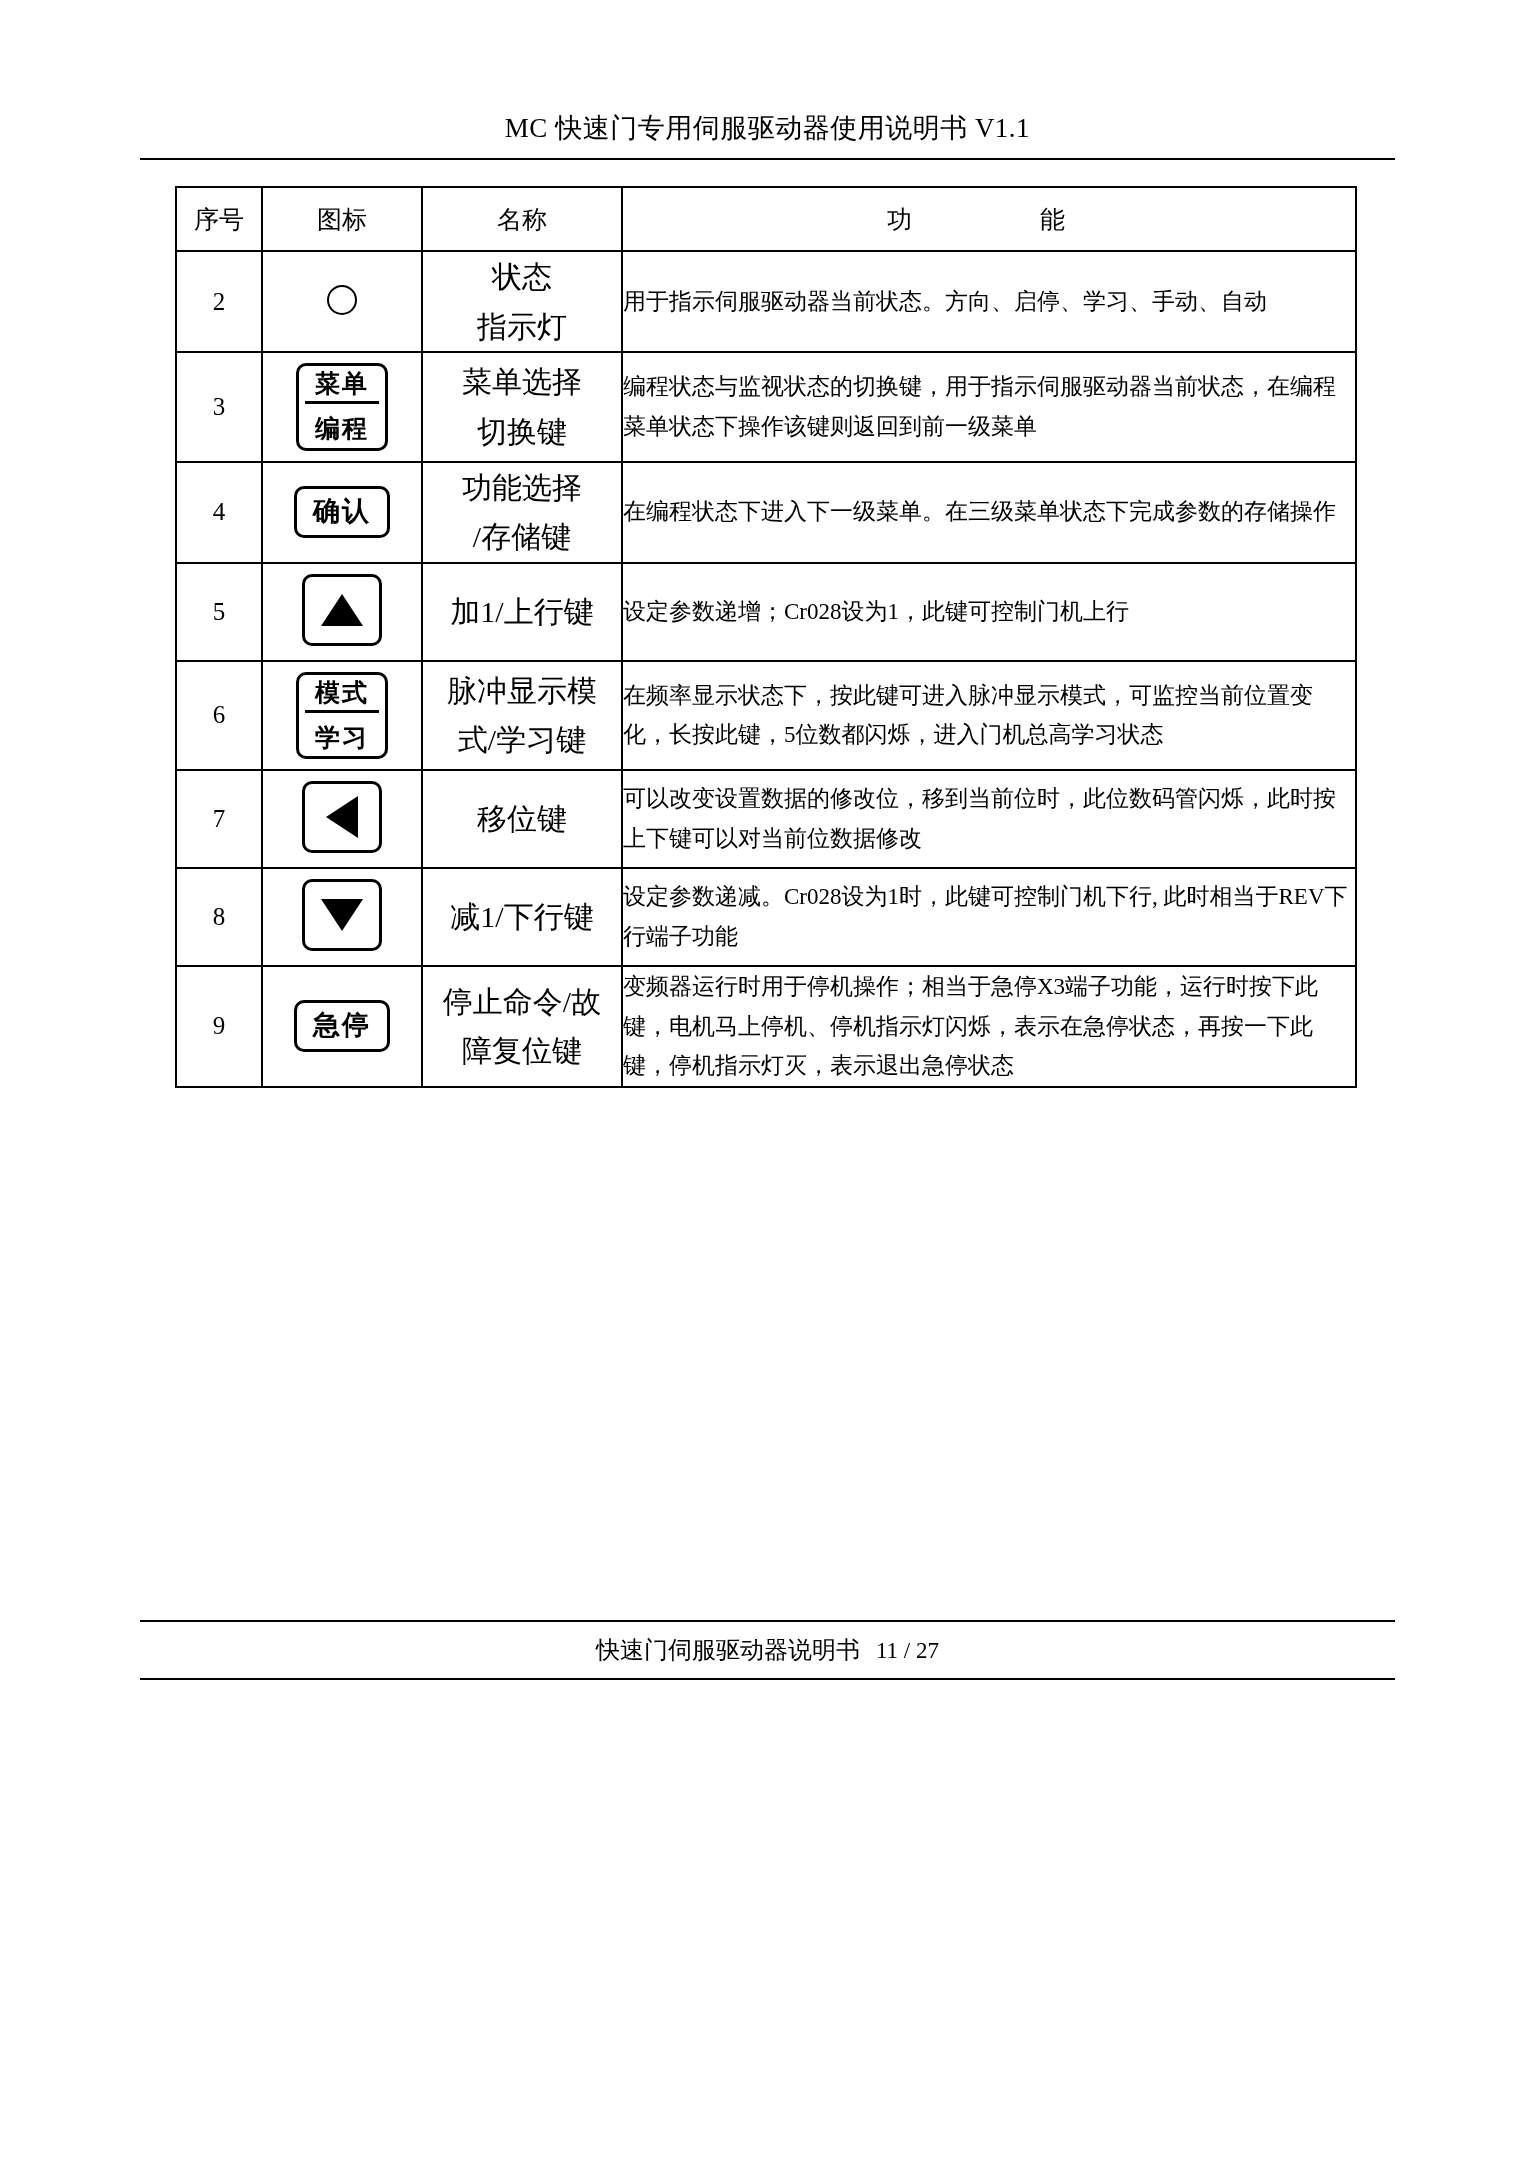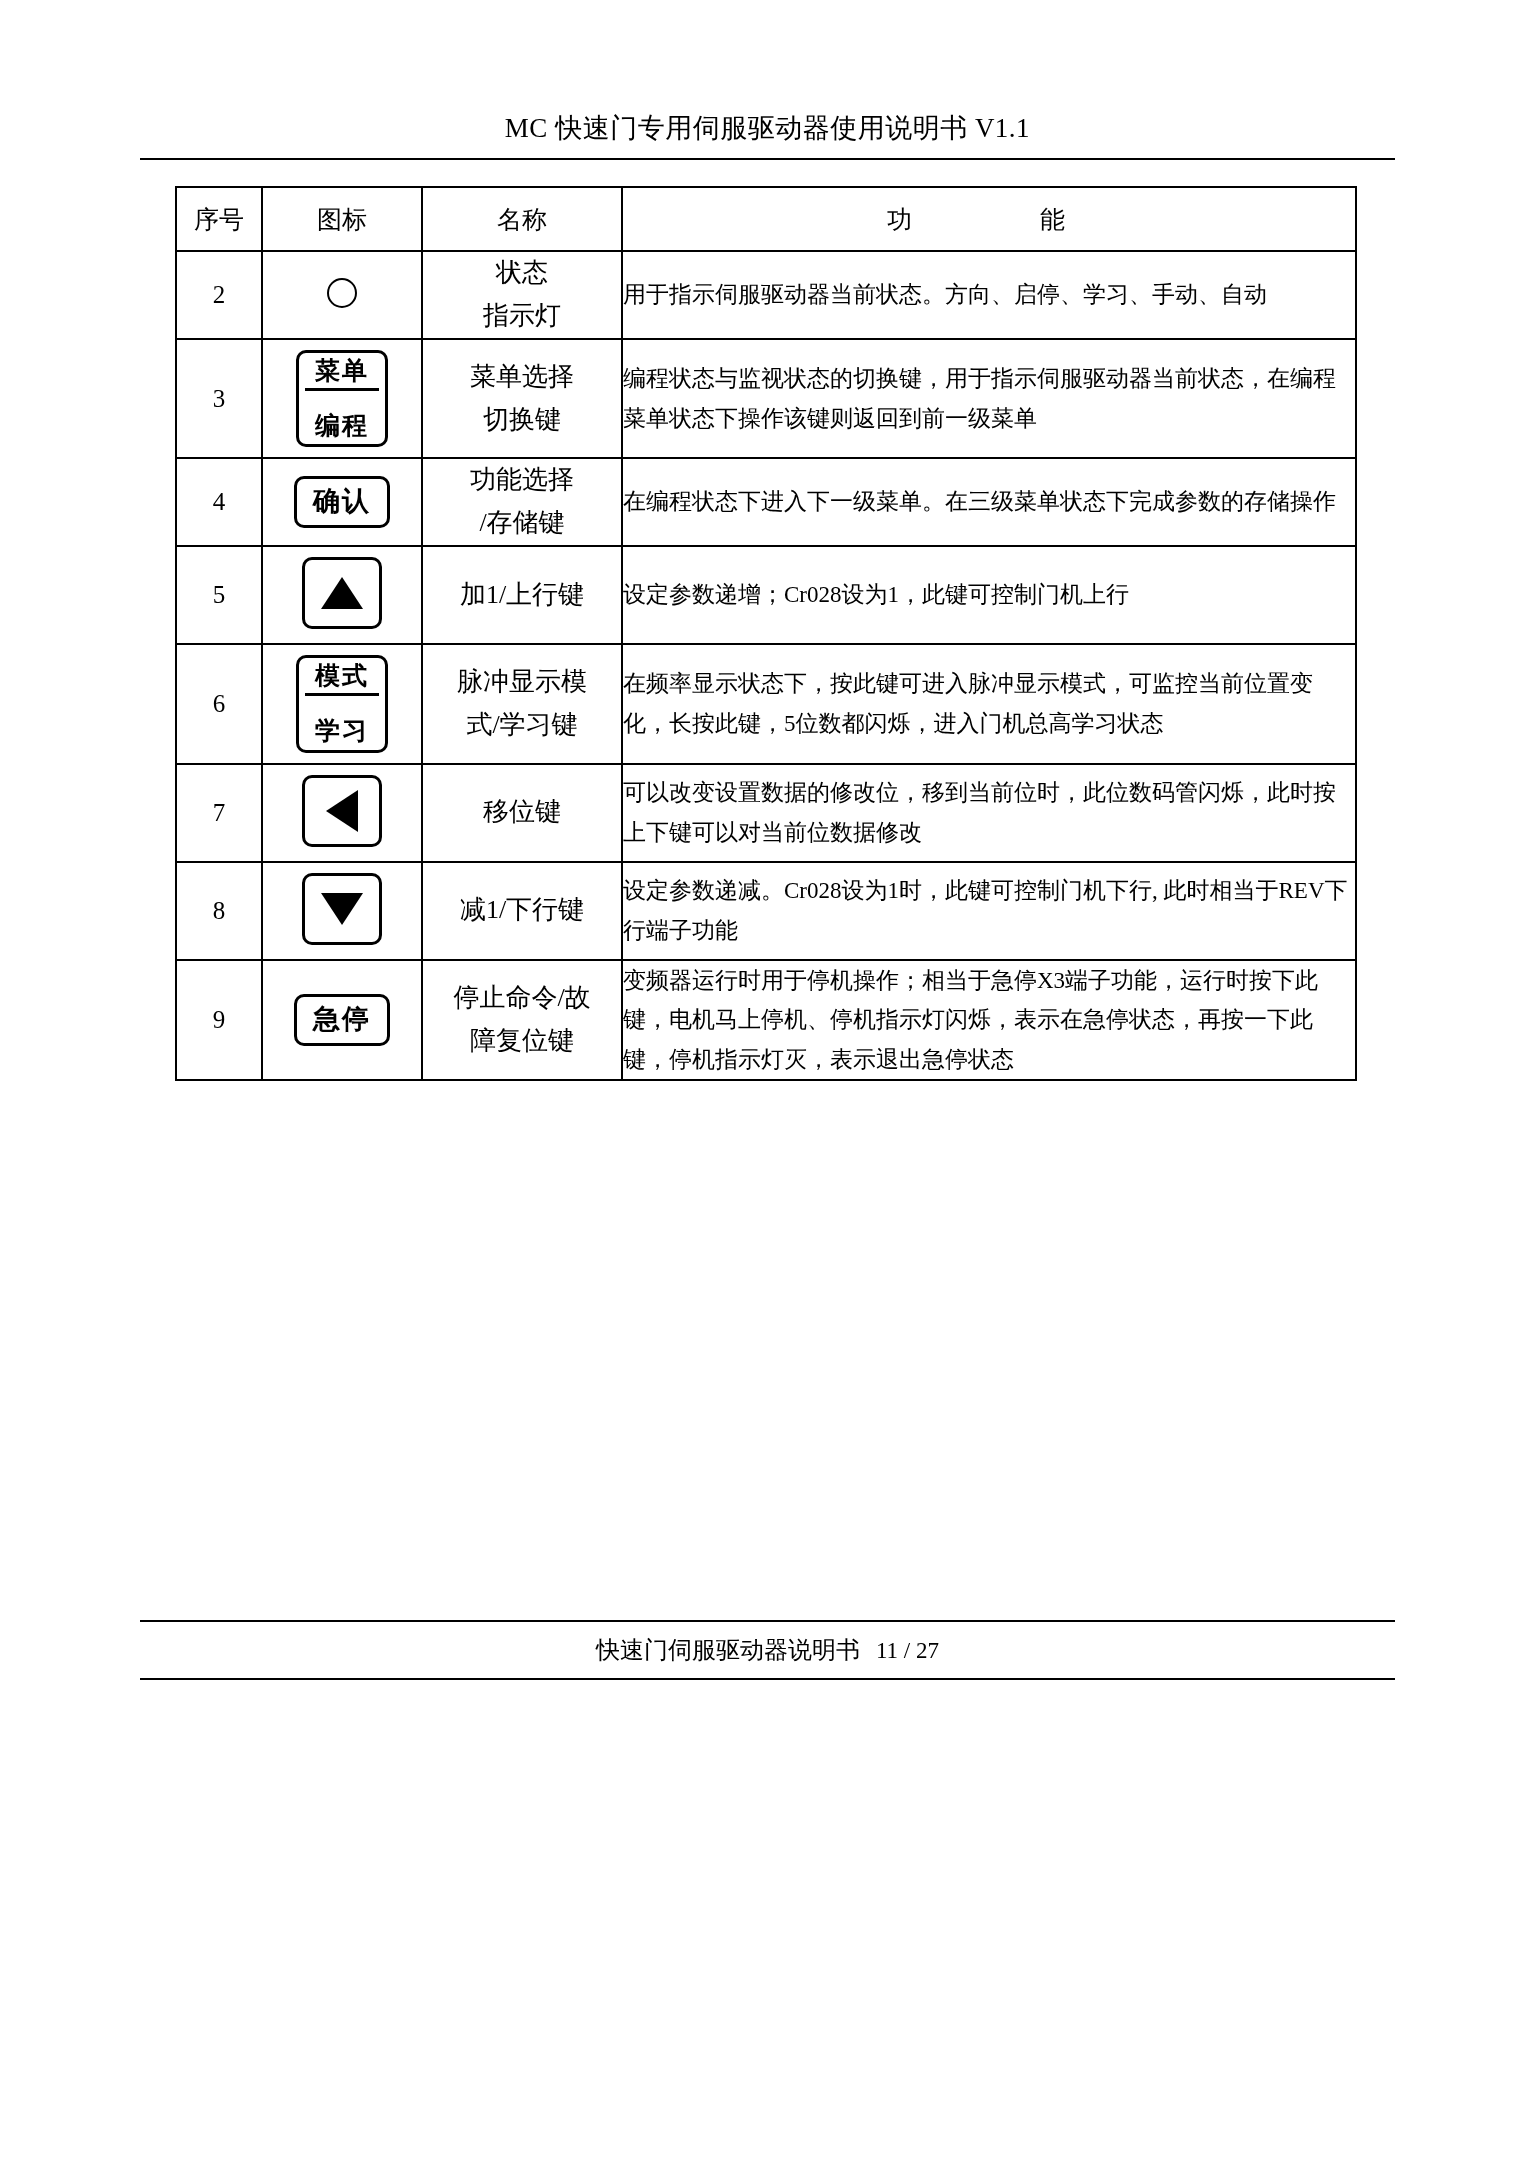--- a/index.html
+++ b/index.html
@@ -68,21 +68,21 @@
   }
   td.cell-no {
     text-align: center;
     font-size: 25px;
   }
   td.cell-icon {
     text-align: center;
   }
   td.cell-name {
     text-align: center;
-    font-size: 26px;
+    font-size: 30px;
     line-height: 1.65;
     padding: 6px 4px;
     margin-left: 36px;
   }
   td.cell-func {
     font-size: 23px;
     line-height: 1.72;
     padding: 12px 14px 12px 16px;
     text-align: left;
   }
@@ -108,21 +108,21 @@
     font-weight: bold;
     letter-spacing: 2px;
     padding: 2px 4px 4px 4px;
     border-bottom: 3px solid #000;
     line-height: 1.05;
   }
   .key-double .line2 {
     font-size: 25px;
     font-weight: bold;
     letter-spacing: 2px;
-    padding: 22px 4px 2px 4px;
+    padding: 12px 4px 2px 4px;
     line-height: 1.05;
   }
   .key-single {
     display: inline-block;
     border: 3px solid #000;
     border-radius: 10px;
     padding: 8px 10px;
     background: #fff;
     min-width: 70px;
     font-size: 27px;

